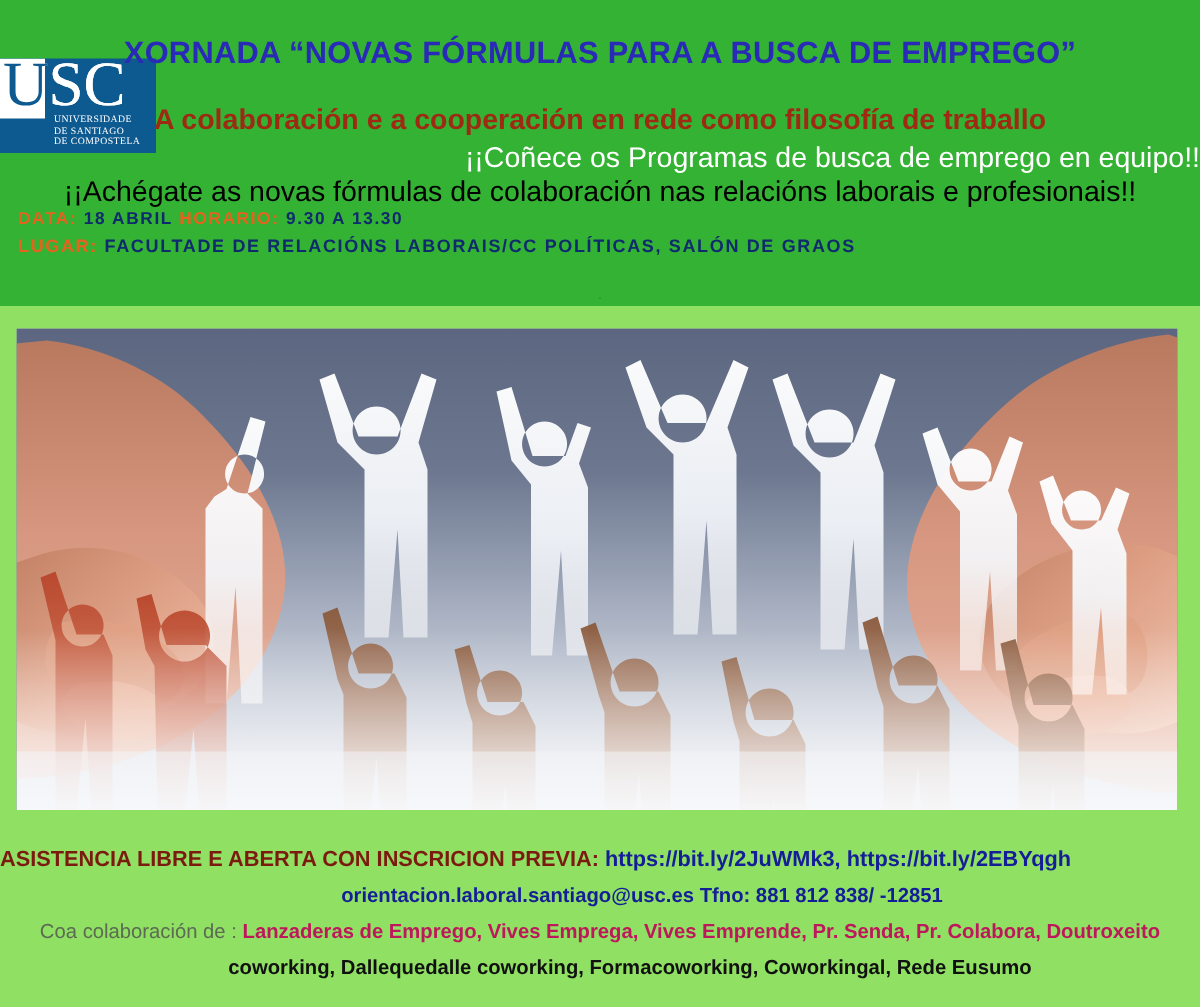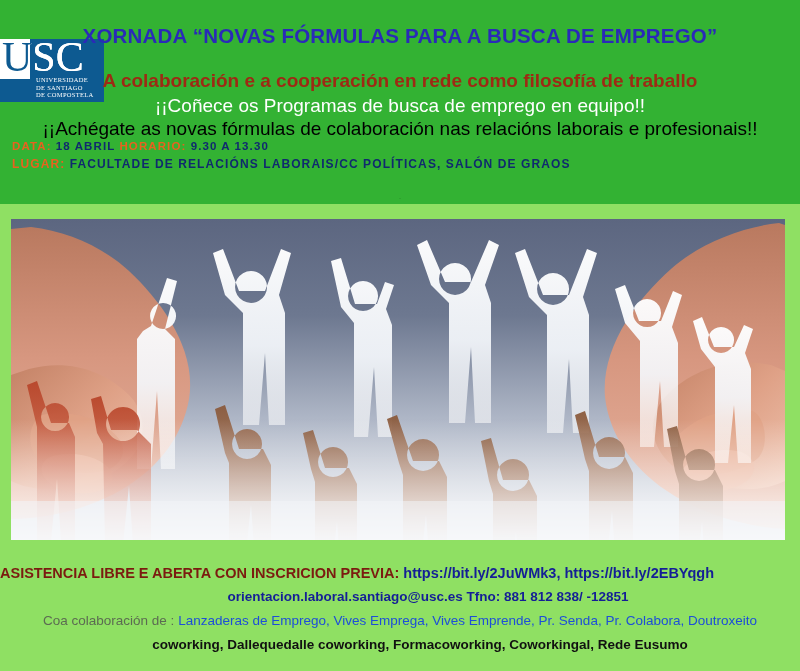--- a/index.html
+++ b/index.html
@@ -42,21 +42,21 @@
   .title1{
     position:absolute;left:0;top:24px;width:800px;text-align:center;
     font-size:20.5px;font-weight:bold;color:#2a2ab8;
     letter-spacing:.2px;
   }
   .title2{
     position:absolute;left:0;top:70px;width:800px;text-align:center;
     font-size:19px;font-weight:bold;color:#9e2a14;
   }
   .title3{
-    position:absolute;left:0;top:95px;width:800px;text-align:center;
+    position:absolute;left:0;top:95px;width:800px;text-align:right;
     font-size:19px;color:#ffffff;font-weight:400;
   }
   .title4{
     position:absolute;left:0;top:118px;width:800px;text-align:center;
     font-size:19px;color:#000000;font-weight:400;
   }
 
   .infoline{
     position:absolute;left:0;width:800px;
     font-weight:bold;letter-spacing:1.1px;white-space:nowrap;padding-left:12px;
@@ -88,21 +88,21 @@
   .bottom1 .blue{color:#141e96;}
   .bottom2{
     position:absolute;left:0;top:589px;width:800px;text-align:center;
     font-size:13.5px;font-weight:bold;color:#141e96;white-space:nowrap;padding-left:28px;
   }
   .bottom3{
     position:absolute;left:0;top:613px;width:800px;text-align:center;
     font-size:13.5px;white-space:nowrap;
   }
   .bottom3 .grey{color:#5c6b52;font-weight:400;}
-  .bottom3 .blk{color:#1d4ed8;font-weight:normal;}
+  .bottom3 .blk{color:#be185d;font-weight:bold;}
   .bottom4{
     position:absolute;left:0;top:637px;width:800px;text-align:center;
     font-size:13.5px;color:#111111;font-weight:bold;white-space:nowrap;margin-left:20px;
   }
 </style>
 </head>
 <body>
 
 <div id="poster">
 

